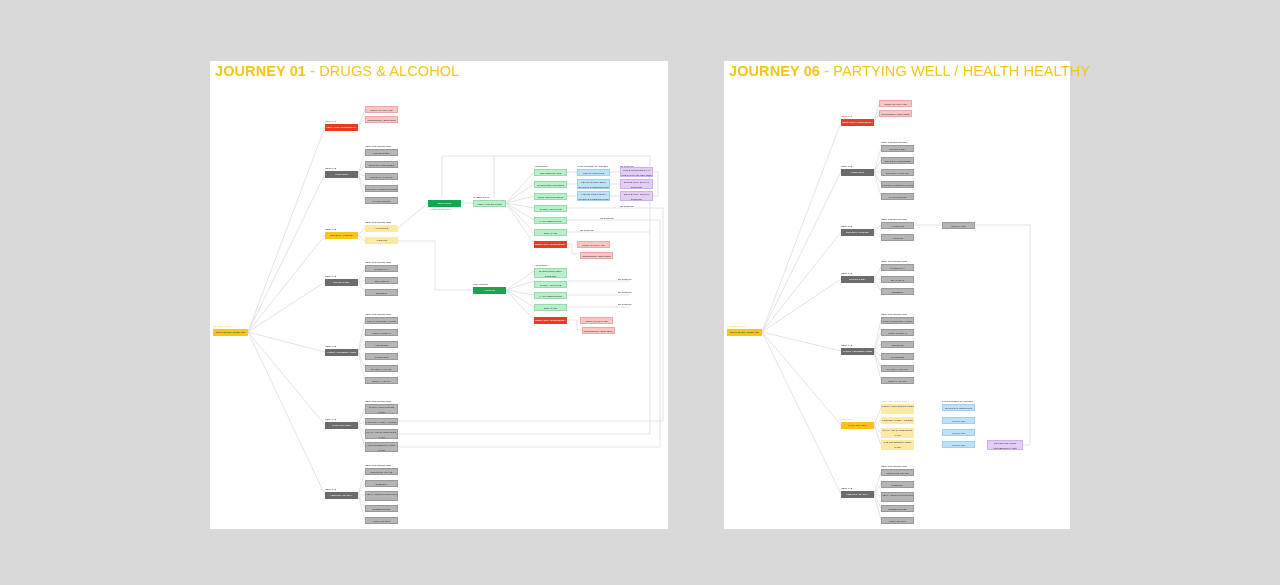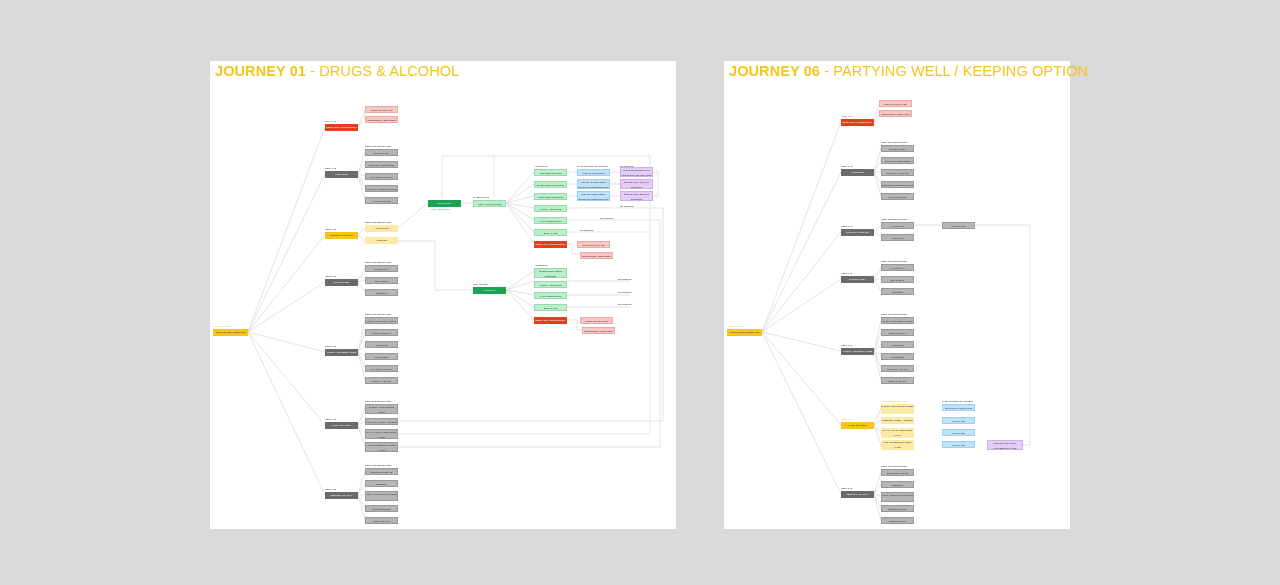--- a/index.html
+++ b/index.html
@@ -19,21 +19,21 @@
   .c-red { background:#e53e1f; color:#fff; }
   .c-pink { background:#f9c6c3; border:0.5px solid #eaa9a6; }
   .c-green { background:#1aa351; color:#fff; }
   .c-lgreen { background:#b7f0c9; border:0.5px solid #9ad9ae; }
   .c-blue { background:#bde3fa; border:0.5px solid #9ed0ee; }
   .c-purple { background:#e3cdf7; border:0.5px solid #cbaeea; }
 </style>
 </head>
 <body>
 
-<div class="panel" style="left:210px;top:61px;width:458px;height:468px;padding-left:8px;">
+<div class="panel" style="left:210px;top:61px;width:458px;height:468px;">
   <div class="panel-title"><b>JOURNEY 01</b><span> - DRUGS &amp; ALCOHOL</span></div>
   <svg class="lines" width="458" height="468" stroke="#dcdcdc" stroke-width="0.8" fill="none">
 
     <path d="M38 271 L115 66"></path>
       <path d="M38 271 L115 113"></path>
       <path d="M38 271 L115 174"></path>
       <path d="M38 271 L115 221"></path>
     <path d="M38 271 L115 291"></path>
       <path d="M38 271 L115 364"></path>
       <path d="M38 271 L115 434"></path>
@@ -198,21 +198,21 @@
   <div class="node c-lgreen" style="left:324px;top:243px;width:33px;">SELF CARE</div>
   <div class="node c-red" style="left:324px;top:256px;width:33px;">NEED HELP / EMERGENCY</div>
   <div class="node c-pink" style="left:370px;top:256px;width:33px;">CONTACT US PAGE</div>
   <div class="node c-pink" style="left:372px;top:266px;width:33px;">EMERGENCY SERVICES</div>
   <div class="lbl" style="left:408px;top:217px;">RE-DIRECTS</div>
   <div class="lbl" style="left:408px;top:230px;">RE-DIRECTS</div>
   <div class="lbl" style="left:408px;top:242px;">RE-DIRECTS</div>
 </div>
 
 <div class="panel" style="left:724px;top:61px;width:346px;height:468px;">
-  <div class="panel-title"><b>JOURNEY 06</b><span> - PARTYING WELL / KEEPING OPTION</span></div>
+  <div class="panel-title"><b>JOURNEY 06</b><span> - PARTYING WELL / HEALTH HEALTHY</span></div>
   <svg class="lines" width="346" height="468" stroke="#dcdcdc" stroke-width="0.8" fill="none">
     <path d="M38 271 L117 61"></path>
       <path d="M38 271 L117 111"></path>
       <path d="M38 271 L117 171"></path>
       <path d="M38 271 L117 218"></path>
     <path d="M38 271 L117 290"></path>
       <path d="M38 271 L117 364"></path>
       <path d="M38 271 L117 433"></path>
     <path d="M150 61 L155 43"></path>
       <path d="M150 61 L155 53"></path>

